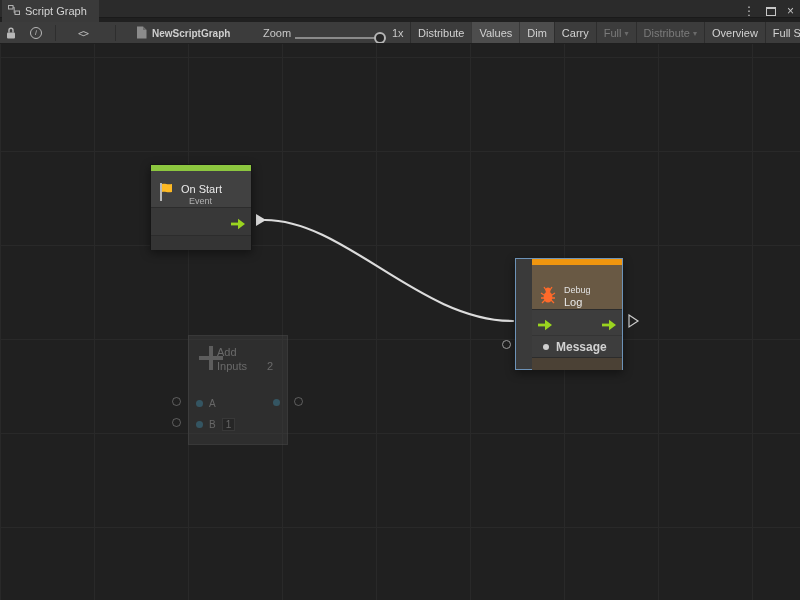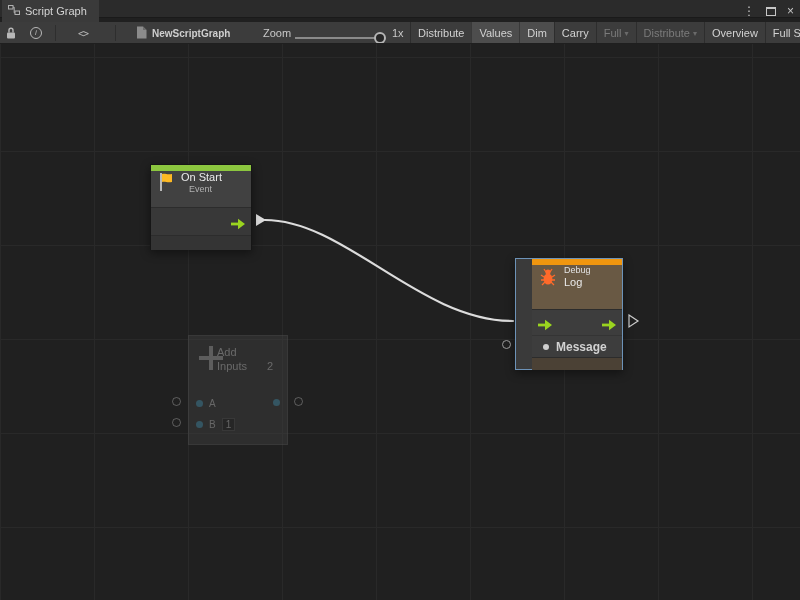--- a/index.html
+++ b/index.html
@@ -44,21 +44,21 @@
             background-color:#202020;
             background-image:
               linear-gradient(to right, #292929 1px, transparent 1px),
               linear-gradient(to bottom, #292929 1px, transparent 1px);
             background-size:94px 94px; background-position:0 13px; }
   .wires { position:absolute; left:0; top:0; width:800px; height:556px; pointer-events:none; }
 
   .node { position:absolute; border:1px solid #161616; background:#3a3a3a;
           box-shadow:0 3px 9px rgba(0,0,0,0.45); }
   .accent { height:6px; }
-  .nhead { display:flex; align-items:flex-start; gap:6px; padding:0 6px; }
+  .nhead { display:flex; align-items:flex-end; gap:6px; padding:0 6px; }
   .ntitle { color:#eaeaea; font-size:11px; line-height:13px; }
   .nsub { color:#b0b0b0; font-size:9px; line-height:11px;margin-left:8px; }
   .ncat { color:#e2e2e2; font-size:9px; line-height:11px; }
   .ports { position:relative; border-top:1px solid #2c2c2c; background:#383838; }
   .port-arrow { position:absolute; top:50%; transform:translateY(-50%); width:16px; height:12px; }
   .footer { border-top:1px solid #2c2c2c; }
 
   
   .onstart { left:150px; top:120px; width:102px; height:86px; }
   .onstart .nhead { height:36px; background:#414141; }

